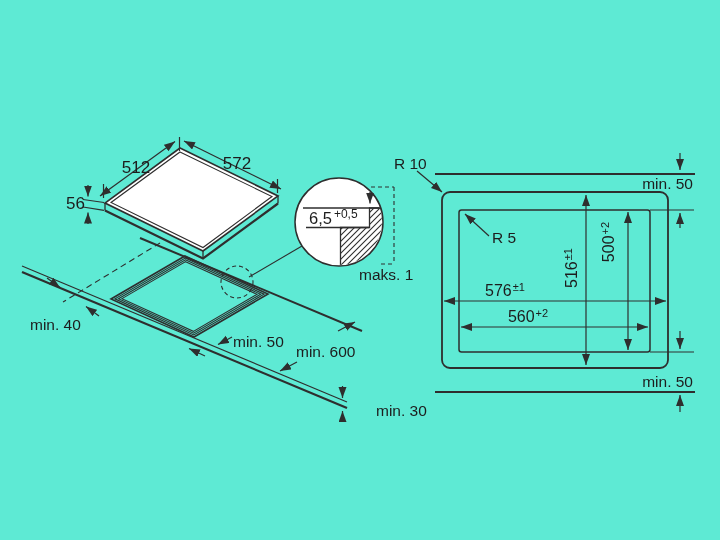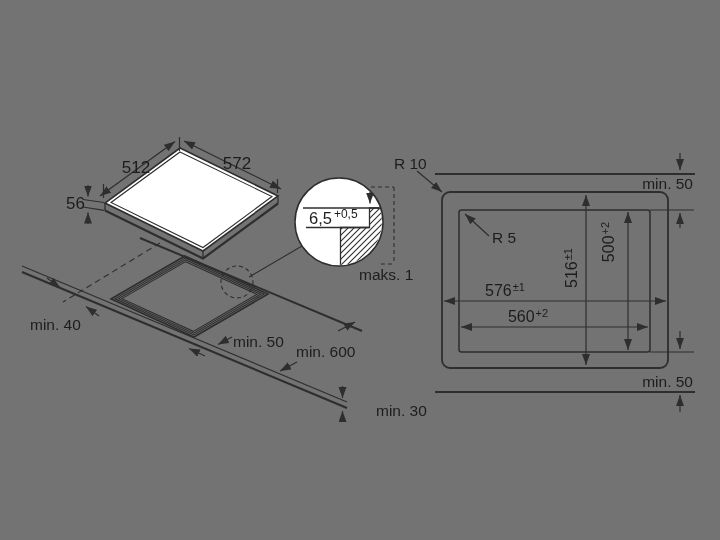--- a/index.html
+++ b/index.html
@@ -7,21 +7,21 @@
     padding: 0;
     background: #ffffff;
     width: 720px;
     height: 540px;
     overflow: hidden;
   }
   .stage {
     width: 720px;
     height: 540px;
     position: relative;
-    background: #737373;
+    background: #5eead4;
   }
   svg { display: block; }
   svg text {
     font-family: "Liberation Sans", "DejaVu Sans", sans-serif;
     fill: #1d1d1d;
   }
   .dim-label   { font-size: 17px; }
   .min-label   { font-size: 15.5px; }
   .plan-label  { font-size: 16px; }
   .sup         { font-size: 11px; }

